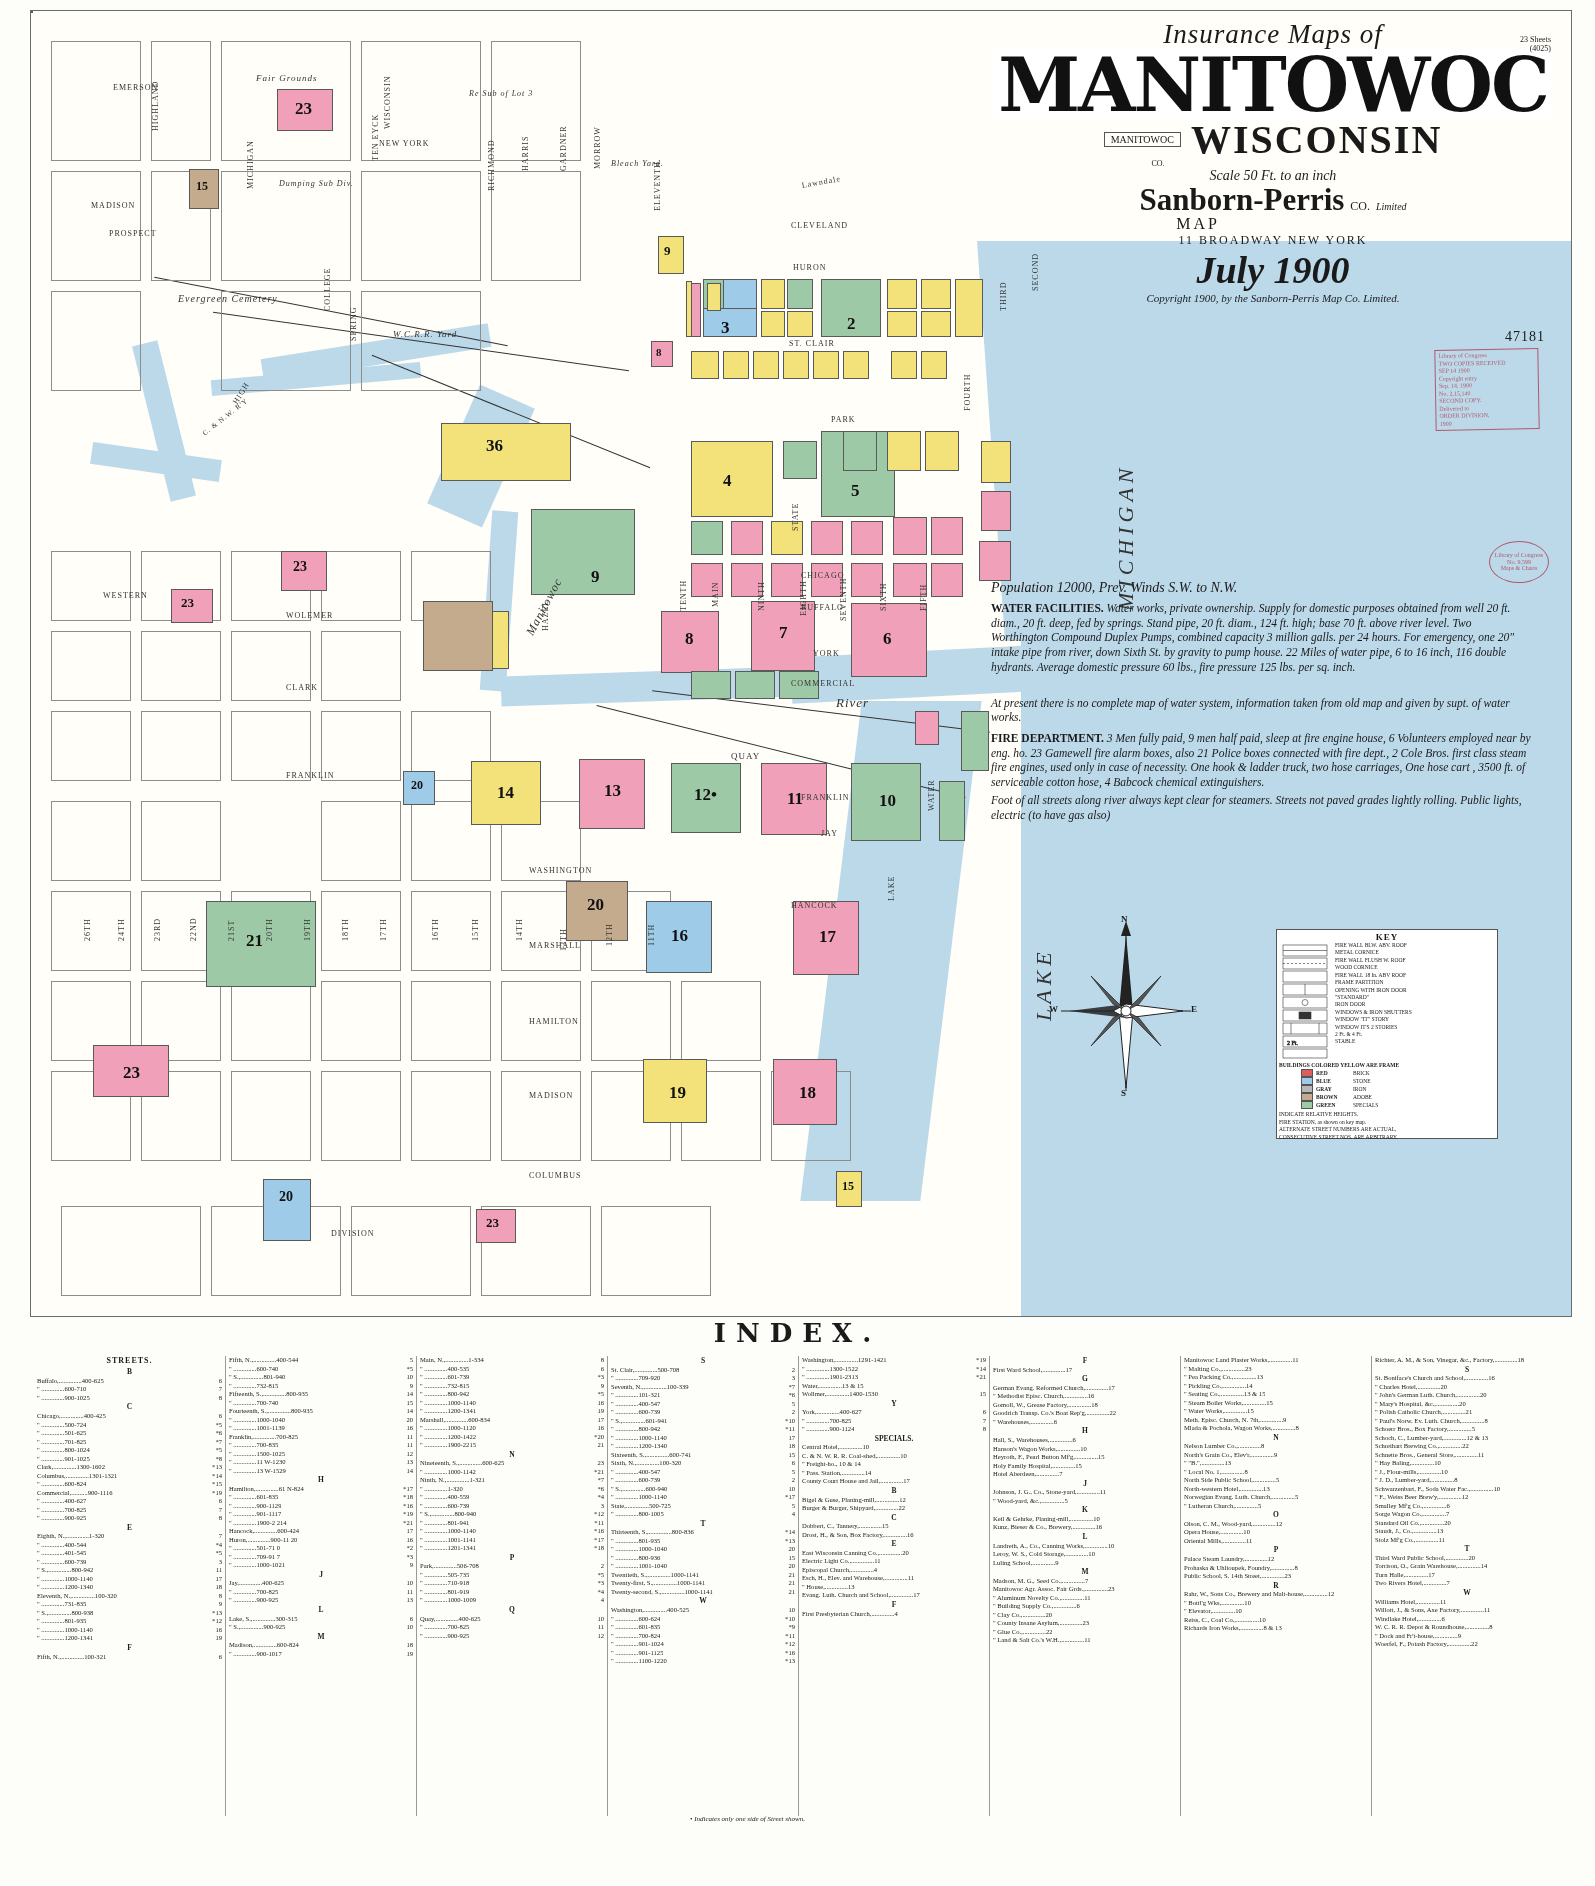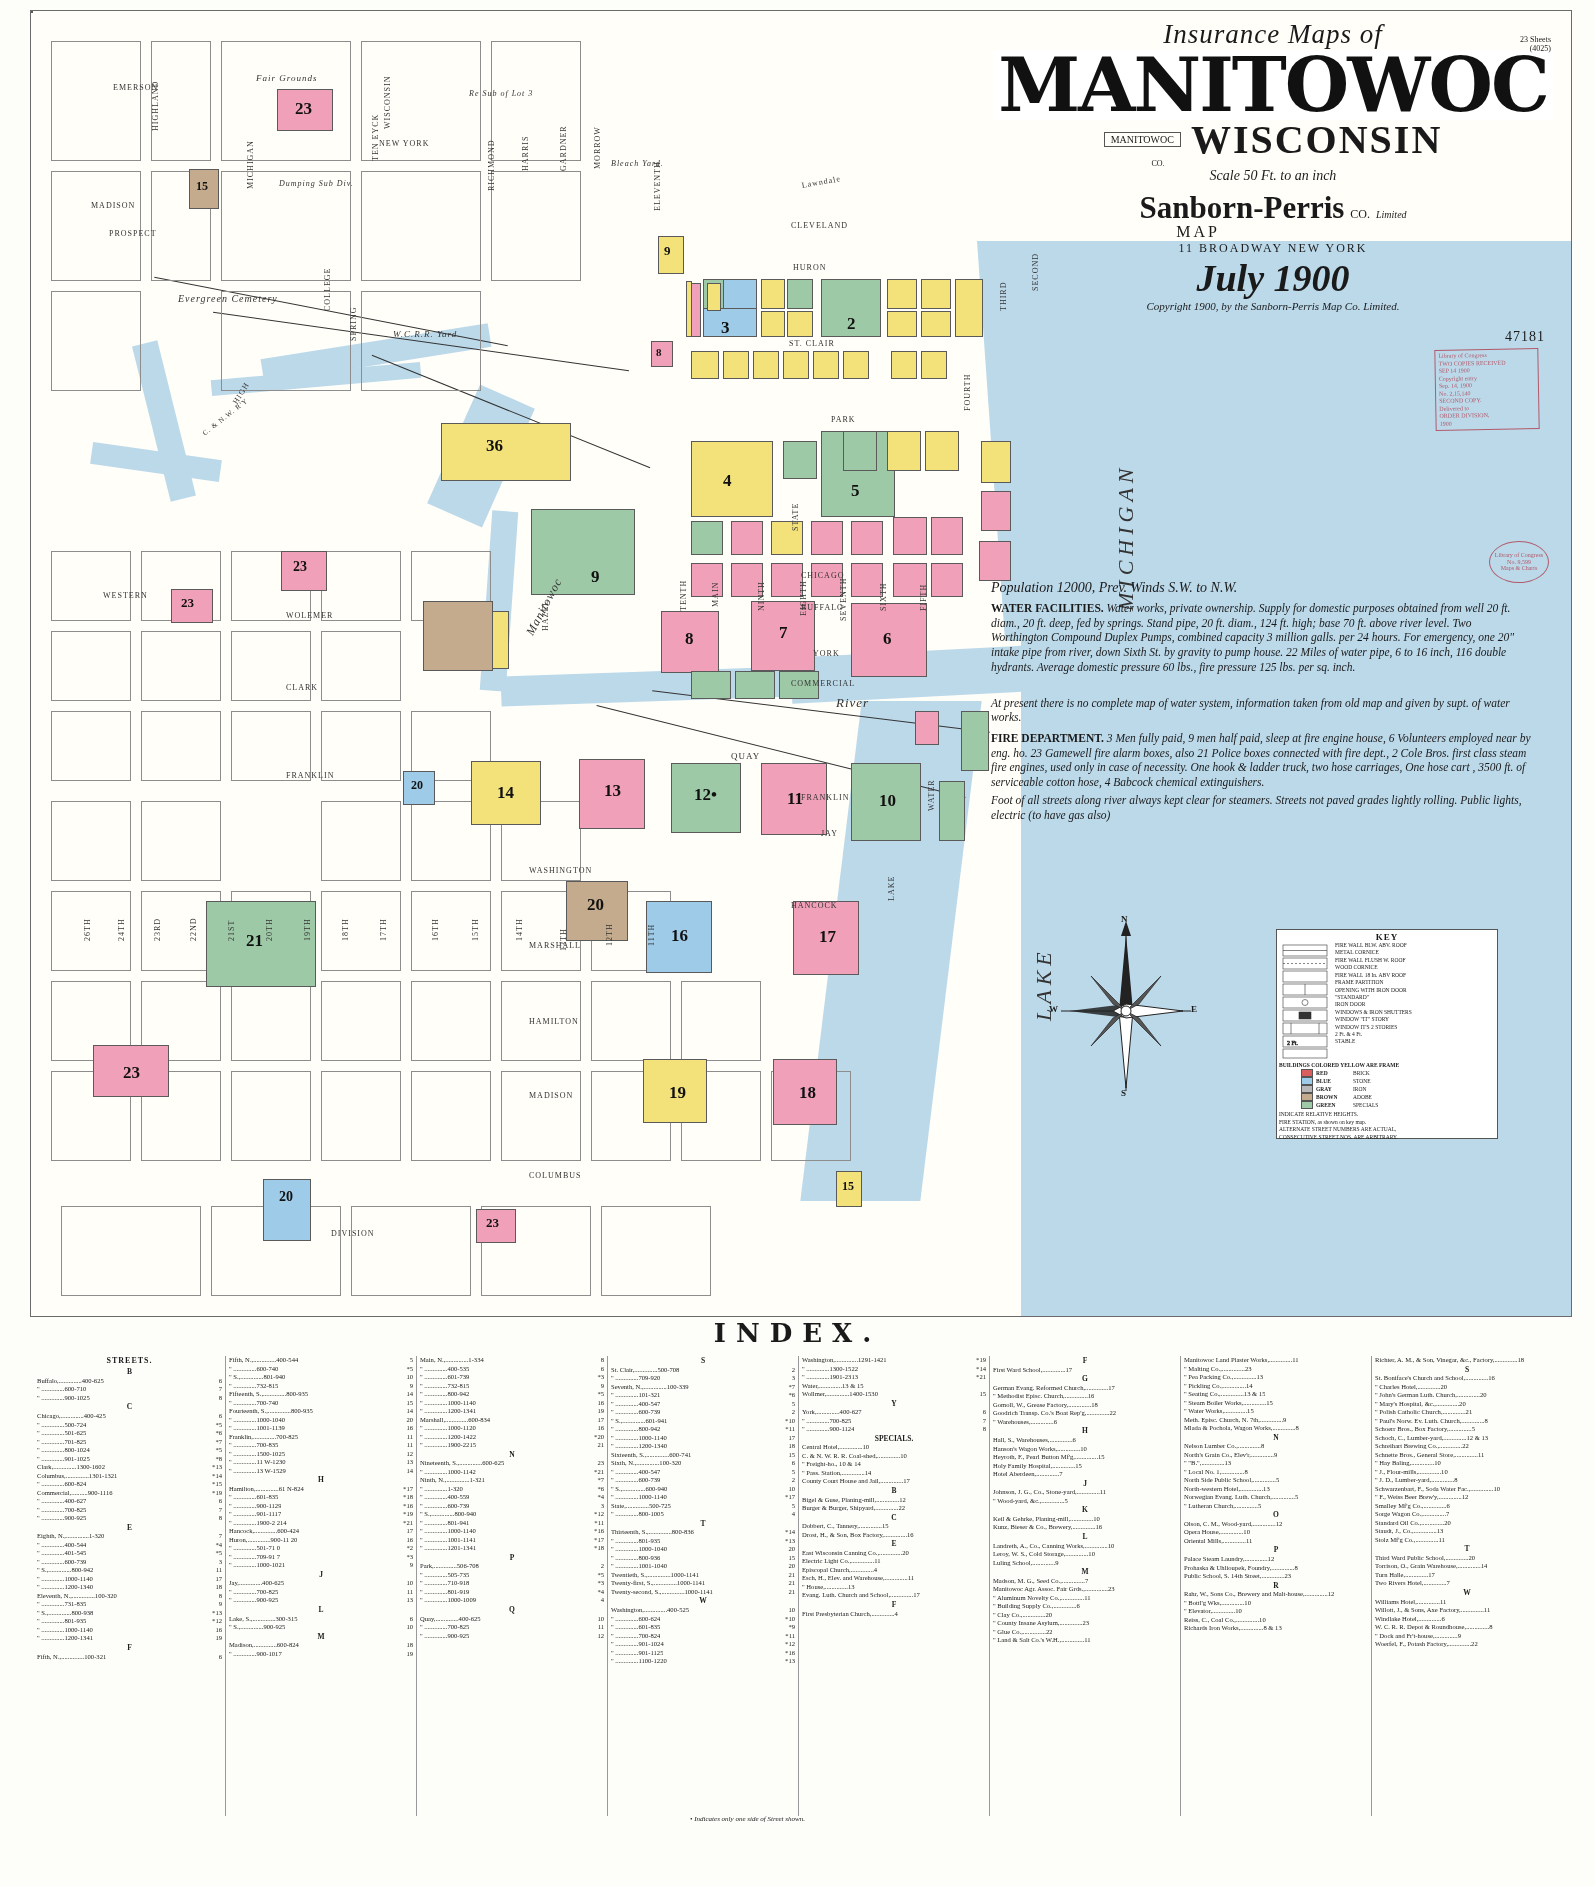--- a/index.html
+++ b/index.html
@@ -396,21 +396,21 @@
 
     <div id="title">
       <div class="t-insurance">Insurance Maps of</div>
       <div class="t-city">MANITOWOC</div>
       <div style="display:flex;justify-content:center;align-items:center;gap:10px;margin-top:-4px;">
         <span style="font-size:10px;border:1px solid #555;padding:1px 6px;">MANITOWOC</span>
         <span class="t-state">WISCONSIN</span>
       </div>
       <div style="font-size:8px;margin-top:-4px;margin-left:-230px;">CO.</div>
       <div class="t-scale">Scale 50 Ft. to an inch</div>
-      <div style="display:flex;justify-content:center;align-items:baseline;gap:6px;margin-top:8px;">
+      <div style="display:flex;justify-content:center;align-items:baseline;gap:6px;margin-top:0;">
         <span class="t-sanborn">Sanborn-Perris</span>
         <span style="font-size:12px;">CO.</span>
         <span style="font-size:10px;font-style:italic;">Limited</span>
       </div>
       <div style="font-size:16px;letter-spacing:3px;margin-top:-2px;margin-left:-150px;">MAP</div>
       <div class="t-addr">11 BROADWAY NEW YORK</div>
       <div class="t-date">July 1900</div>
       <div class="t-copy">Copyright 1900, by the Sanborn-Perris Map Co. Limited.</div>
     </div>
     <div class="t-sheets" style="white-space:pre-line;">23 Sheets

